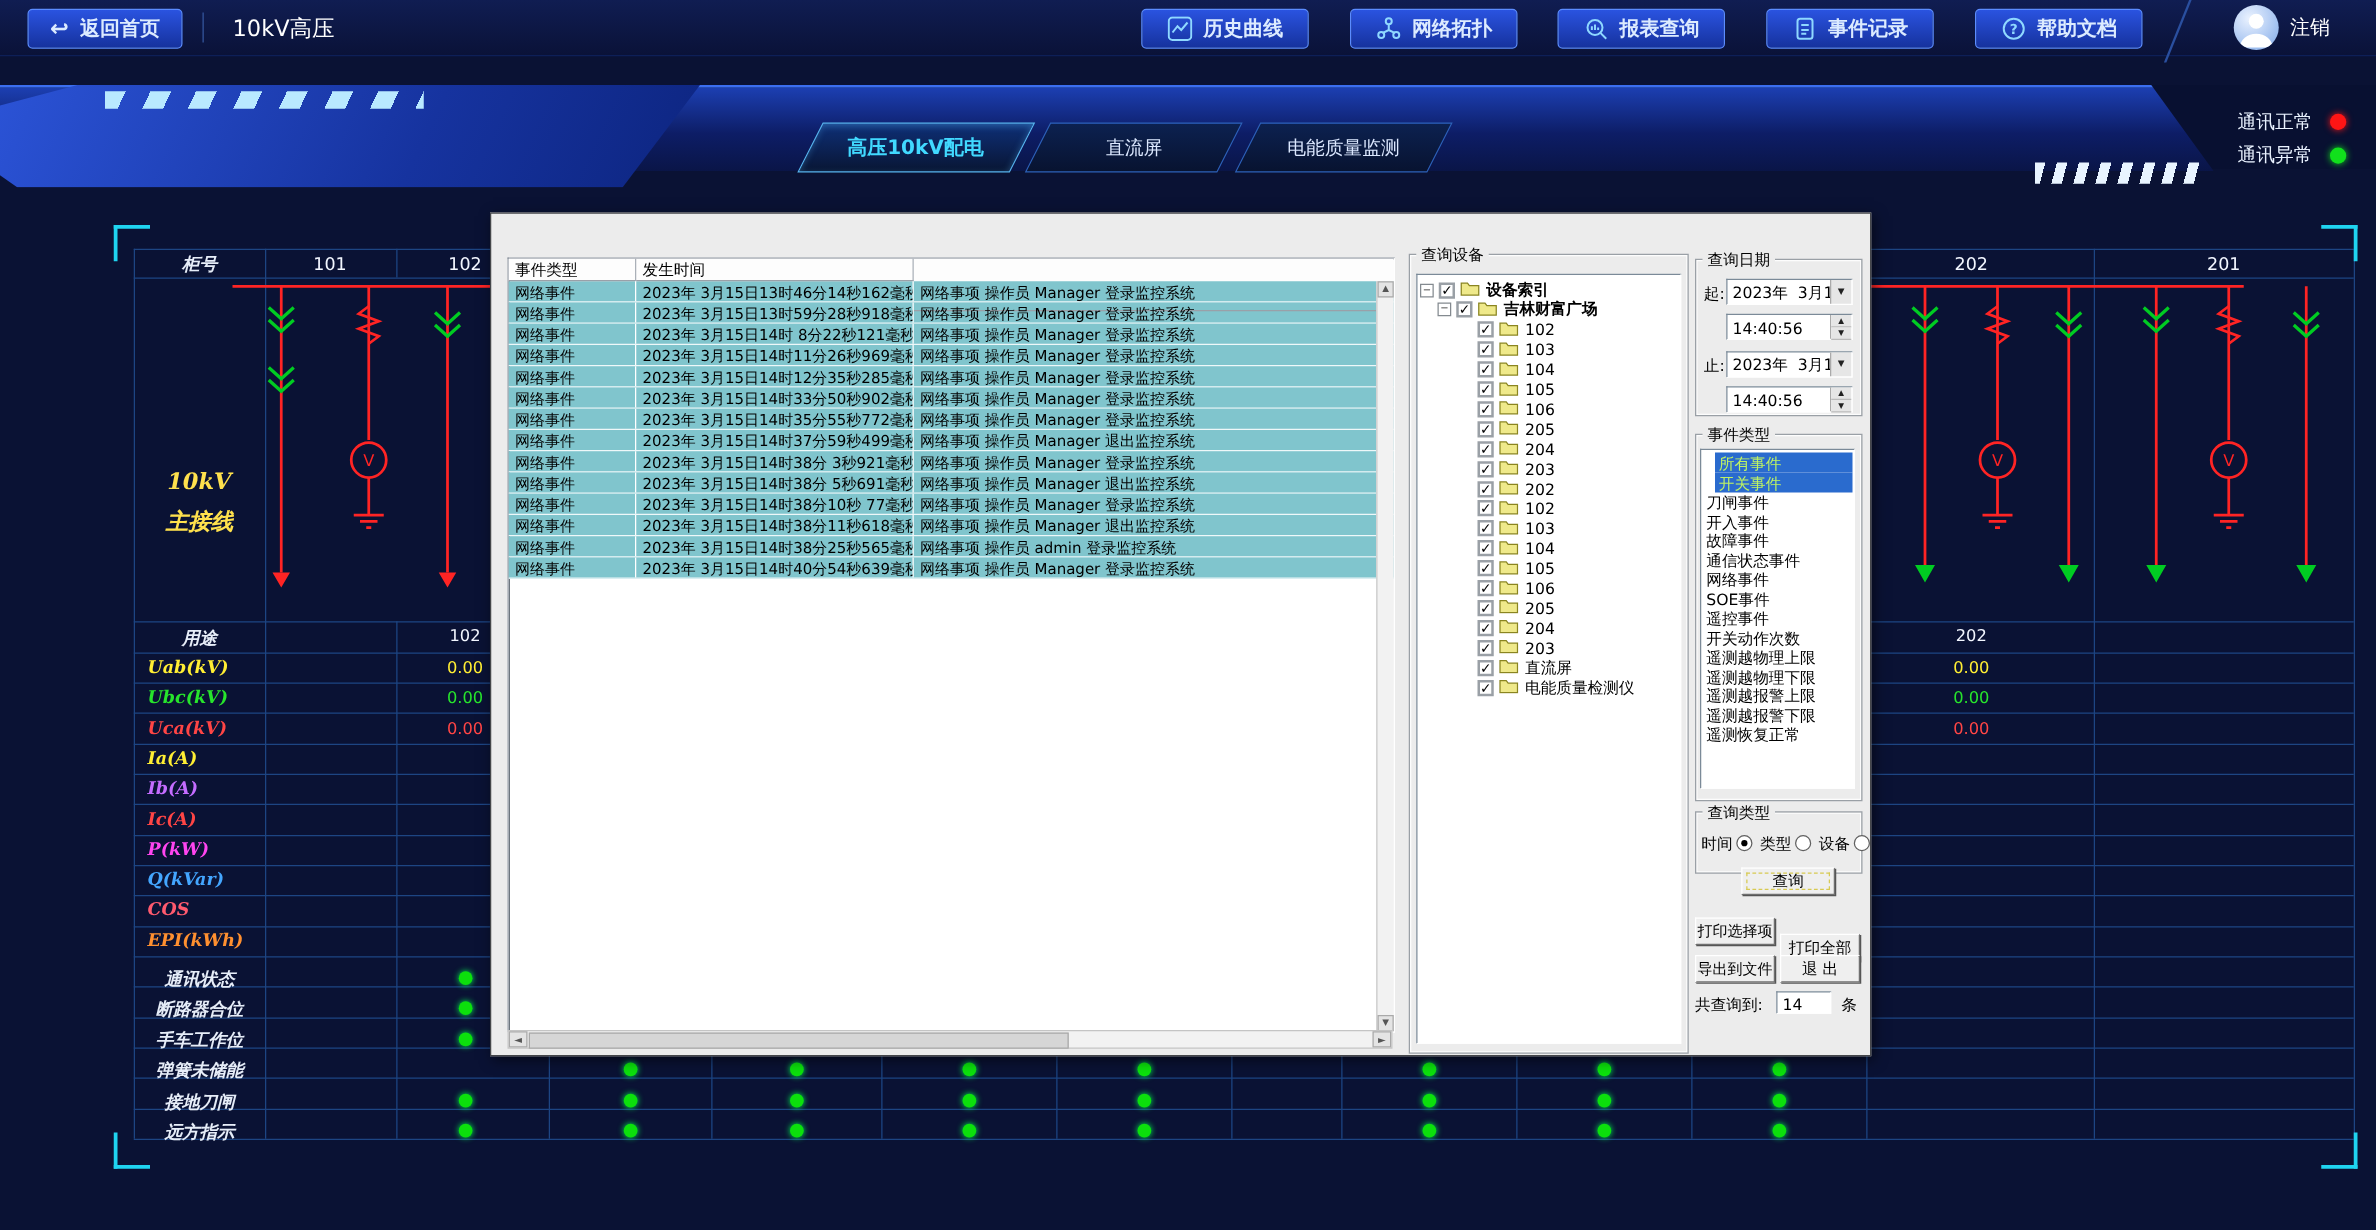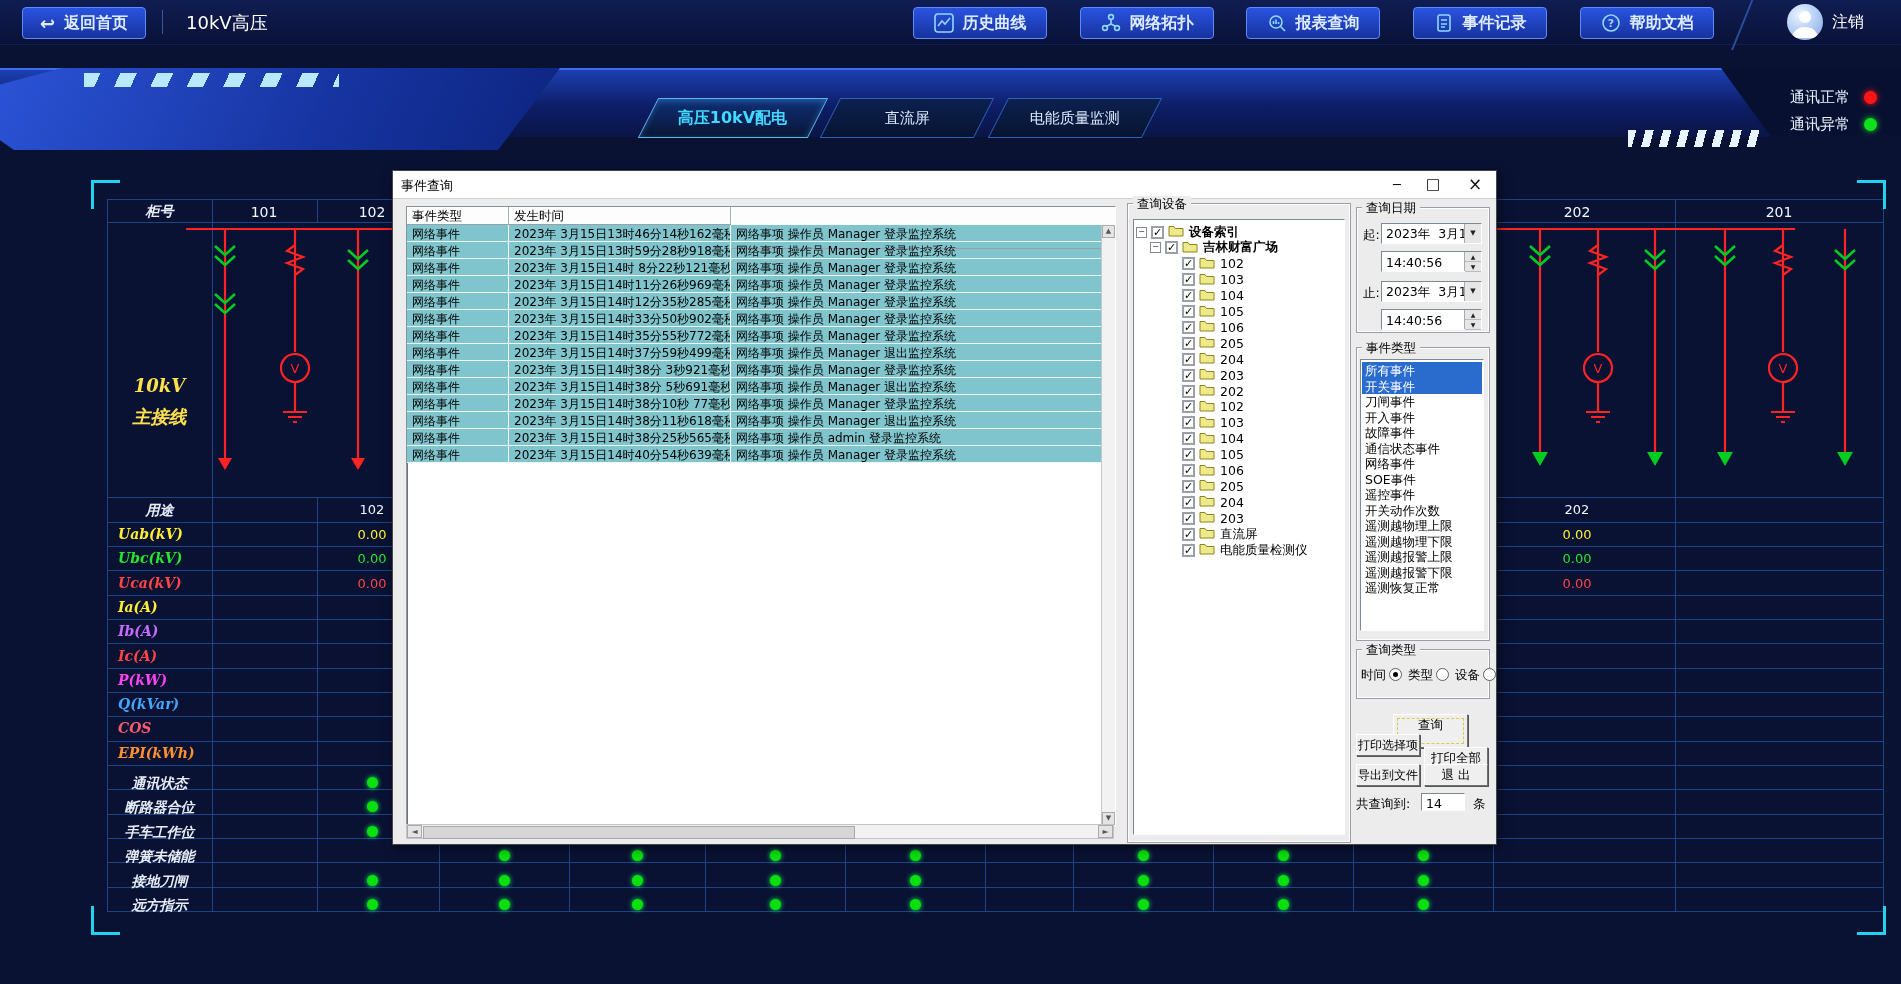--- a/index.html
+++ b/index.html
@@ -85,21 +85,21 @@
   
   .tree-row{position:absolute;left:0;height:16px;display:flex;align-items:center;white-space:nowrap;font-size:12.5px;}
   .expander{width:9px;height:9px;border:1px solid #848a90;background:#fff;font-size:8px;line-height:7px;
             text-align:center;color:#333;margin-right:4px;flex:0 0 auto;cursor:pointer;}
   .cbx{width:13px;height:13px;background:#fff;border:2px solid #9aa0a6;box-sizing:border-box;
        font-size:11px;line-height:9px;text-align:center;font-weight:bold;color:#000;margin-right:4px;flex:0 0 auto;cursor:pointer;}
   .folder{margin-right:5px;flex:0 0 auto;}
   
   .list-item{position:absolute;left:1px;right:1px;height:15px;padding:1px 0 0 3px;font-size:12.5px;
              white-space:nowrap;overflow:hidden;cursor:default;}
-  .list-item.sel{color:#ffffff;}
+  .list-item.sel{color:#bef264;margin-left:10px;}
   
   .win-btn{position:absolute;background:#efefef;border:1px solid #707070;border-top-color:#fff;border-left-color:#fff;
            box-sizing:border-box;font-size:12.5px;color:#000;text-align:center;cursor:pointer;
            box-shadow:1px 1px 0 #565656;}
   .combo{display:flex;align-items:center;}
   .combo .val{flex:1;padding:2px 0 0 4px;font-size:12.5px;white-space:pre;overflow:hidden;}
   .combo .dd{width:16px;align-self:stretch;background:#e6e6e6;border-left:1px solid #aaa;
              font-size:7px;text-align:center;line-height:18px;color:#222;cursor:pointer;}
   .spin{display:flex;flex-direction:column;width:16px;align-self:stretch;border-left:1px solid #aaa;}
   .spin div{flex:1;background:#e6e6e6;font-size:6px;text-align:center;line-height:9px;color:#222;
@@ -350,26 +350,20 @@
       <path d="M1532 452 l8 14 8-14 Z M1647 452 l8 14 8-14 Z M1717 452 l8 14 8-14 Z M1837 452 l8 14 8-14 Z"></path>
     </g>
     <g fill="#ff2424" font-size="13" font-family="DejaVu Sans, sans-serif" text-anchor="middle">
       <text x="295" y="373">V</text>
         <text x="1598" y="373">V</text>
         <text x="1783" y="373">V</text>
     </g>
   </svg>
 
   <div id="dialog" class="abs">
-    <div id="dlg-titlebar" class="abs">
-      <span id="dlg-title" class="abs">事件查询</span>
-      <span class="winctl" style="left:990px;">─</span>
-      <span class="winctl" style="left:1026px;font-size:15px;">□</span>
-      <span class="winctl" style="left:1068px;font-size:17px;">×</span>
-    </div>
 
     <div id="evt-table" class="abs">
       <div class="evt-head" id="evt-head">
           <div style="width: 102px;">事件类型</div>
           <div style="width: 222px;">发生时间</div>
           <div style="width: 371px; margin-top: 40px;">事件内容</div>
         </div>
       <div id="evt-body">
           <div class="evt-row">
             <div style="width: 102px;">网络事件</div>
@@ -655,21 +649,21 @@
       </div>
 
     <div class="abs groupbox" style="left:963px;top:478px;width:132px;height:48px;"></div>
     <span class="grouplabel" style="left:969px;top:471px;">查询类型</span>
     <div class="abs" style="left:968px;top:496px;width:124px;font-size:12.5px;display:flex;gap:6px;" id="radio-row">
         <span style="white-space: nowrap;"><span>时间</span><span class="radio on"></span></span>
         <span style="white-space: nowrap;"><span>类型</span><span class="radio"></span></span>
         <span style="white-space: nowrap;"><span>设备</span><span class="radio"></span></span>
       </div>
 
-    <div class="win-btn" style="left:1000px;top:543px;width:75px;height:34px;line-height:20px;outline:1px dashed #d8ca52;outline-offset:-5px;">查询</div>
+    <div class="win-btn" style="left:1000px;top:523px;width:75px;height:22px;line-height:20px;outline:1px dashed #d8ca52;outline-offset:-5px;">查询</div>
     <div class="win-btn" style="left:963px;top:563px;width:64px;height:22px;line-height:20px;font-size:12px;">打印选择项</div>
     <div class="win-btn" style="left:1031px;top:563px;width:64px;height:22px;line-height:20px;margin-top:13px;">打印全部</div>
     <div class="win-btn" style="left:963px;top:593px;width:64px;height:22px;line-height:20px;font-size:12px;">导出到文件</div>
     <div class="win-btn" style="left:1031px;top:593px;width:64px;height:22px;line-height:20px;">退 出</div>
 
     <span class="abs" style="left:963px;top:625px;font-size:12.5px;">共查询到:</span>
     <div class="abs sunken" style="left:1028px;top:622px;width:44px;height:18px;padding:2px 0 0 4px;font-size:12.5px;">14</div>
     <span class="abs" style="left:1080px;top:625px;font-size:12.5px;">条</span>
   </div>
 </div>

